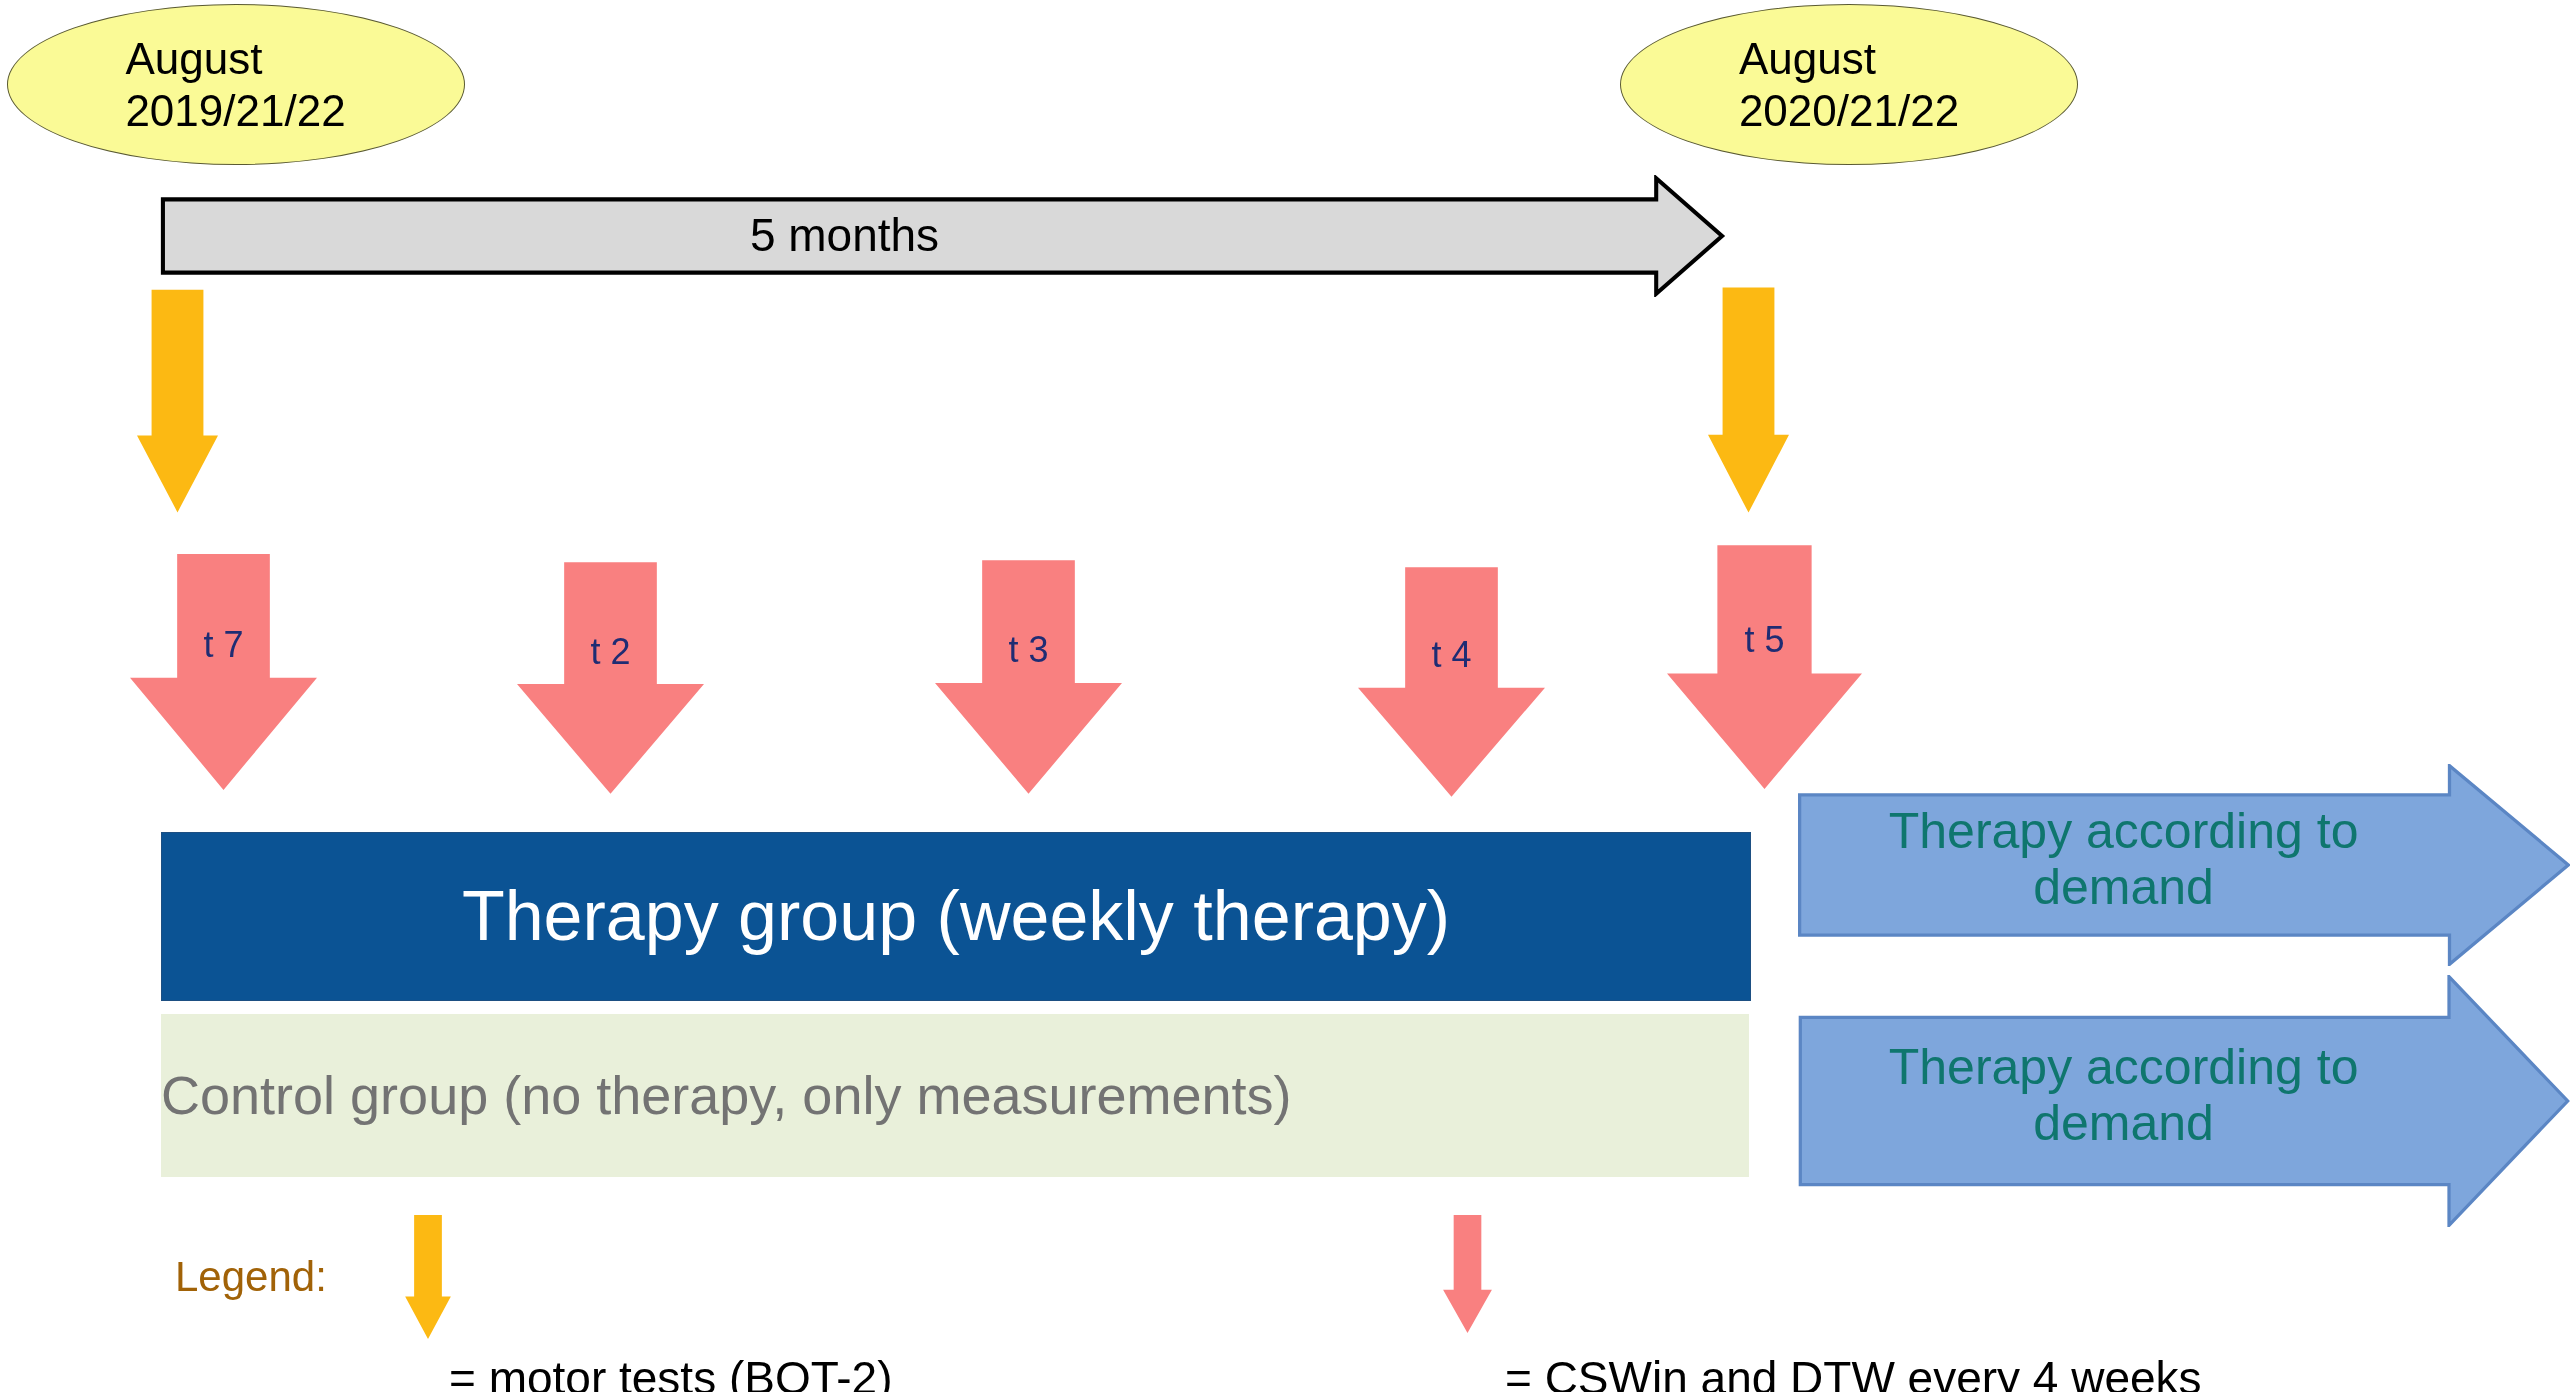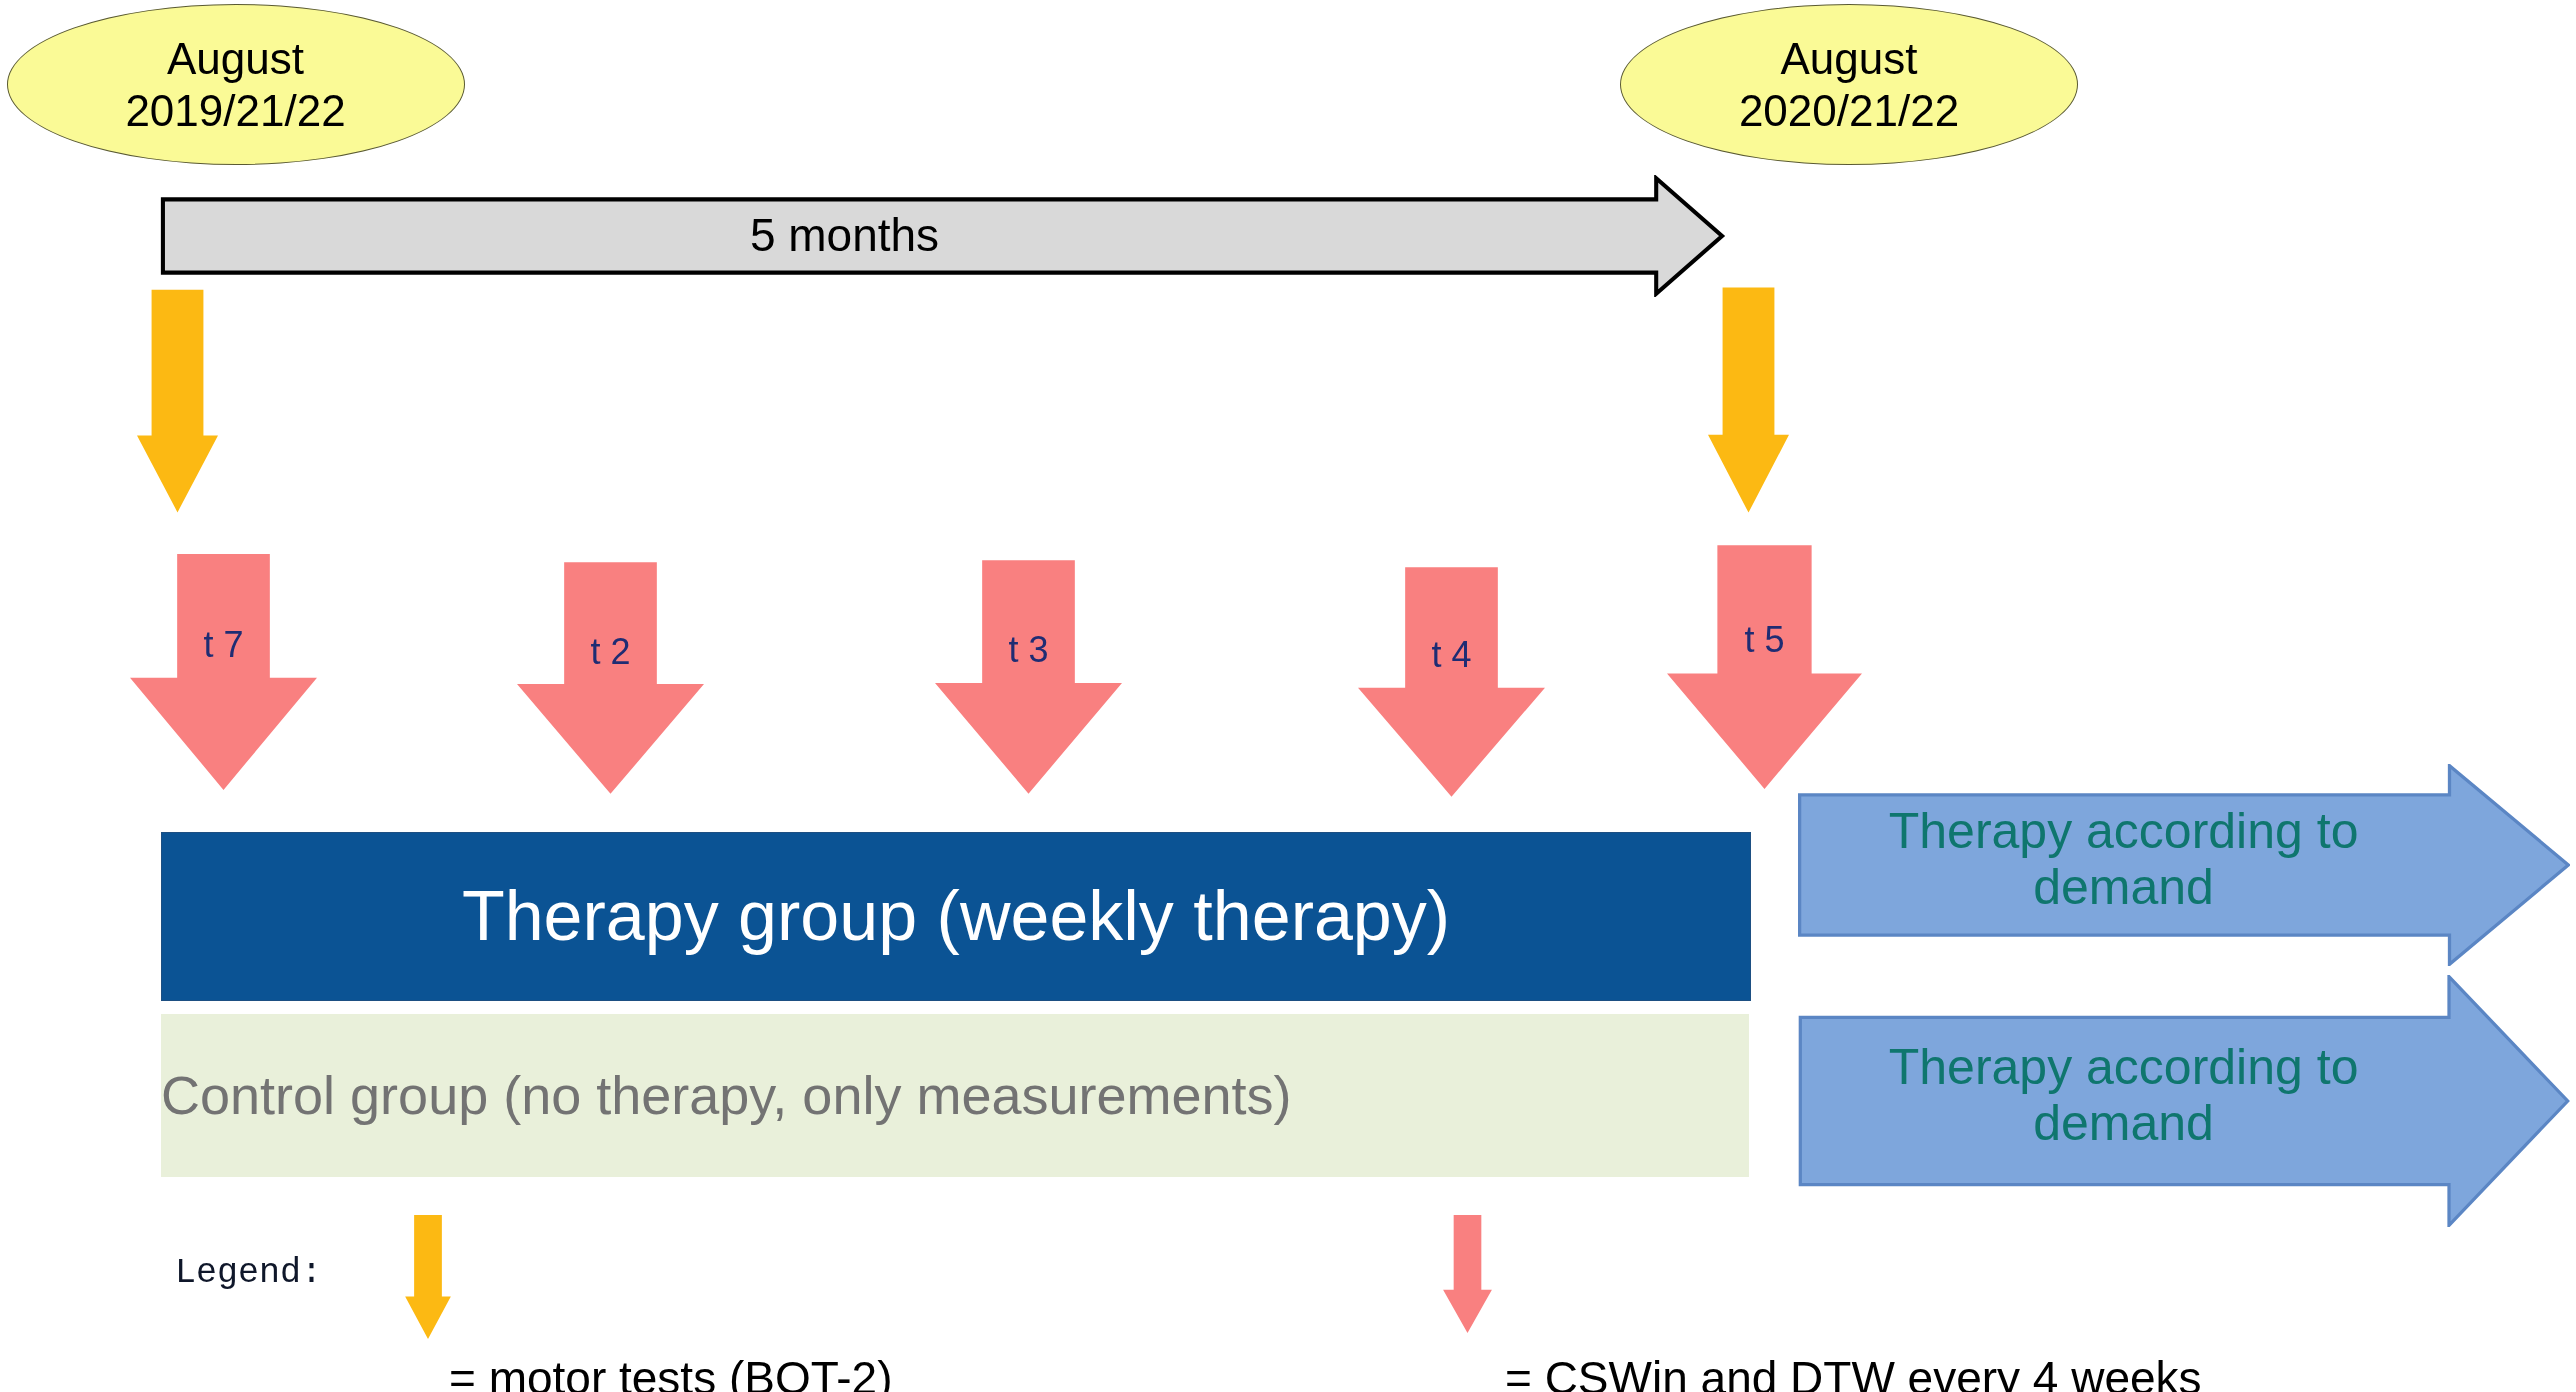--- a/index.html
+++ b/index.html
@@ -7,21 +7,20 @@
   #stage{position:relative;width:2576px;height:1392px;background:#ffffff;overflow:hidden;}
 
   .abs{position:absolute;}
 
   
   .ellipse{
     border-radius:50%;
     background:#FAFA96;
     border:1.6px solid #5a5a32;
     display:flex;align-items:center;justify-content:center;
-    text-align:center;
     color:#000000;
     line-height:1.18;
     font-size:44px;
   }
 
   
   .gray-arrow-wrap{}
   .gray-arrow-label{
     position:absolute;
     width:100%;
@@ -60,21 +59,21 @@
   
   .blue-arrow-text{
     position:absolute;
     color:#0f766e;
     font-size:50px;
     line-height:1.12;
     text-align:center;
   }
 
   
-  .legend-word{color:#0f172a;font-size:35px;line-height:1.1;font-family:Liberation Mono, monospace;}
+  .legend-word{color:#a16207;font-size:42px;line-height:1.1;}
   .legend-text{color:#000;font-size:46px;line-height:1.18;white-space:pre;}
 </style>
 </head>
 <body>
 
 <div id="stage">
 
   <div class="abs ellipse" style="left:6.5px;top:4.1px;width:456px;height:159px;">
     <div>
       <div>August</div>

